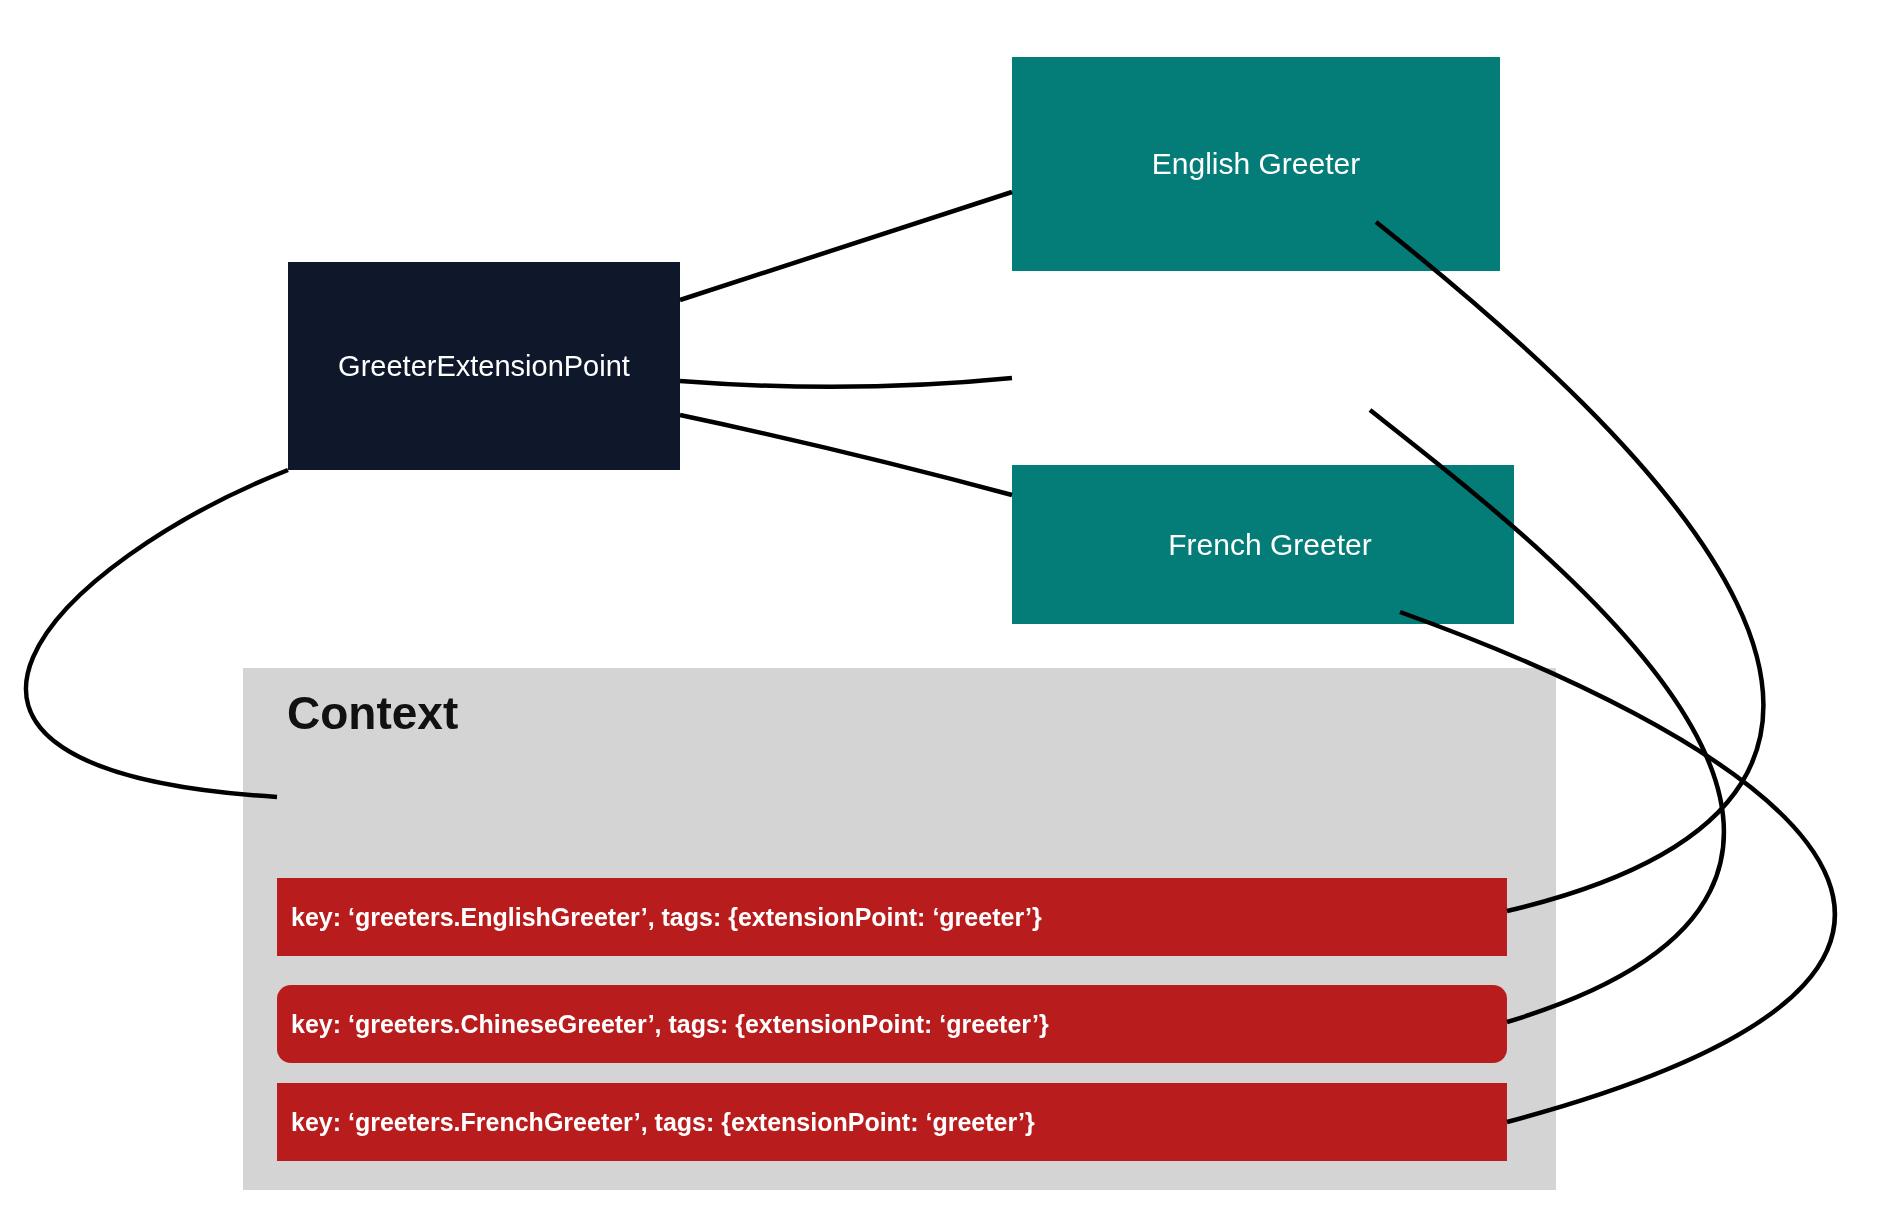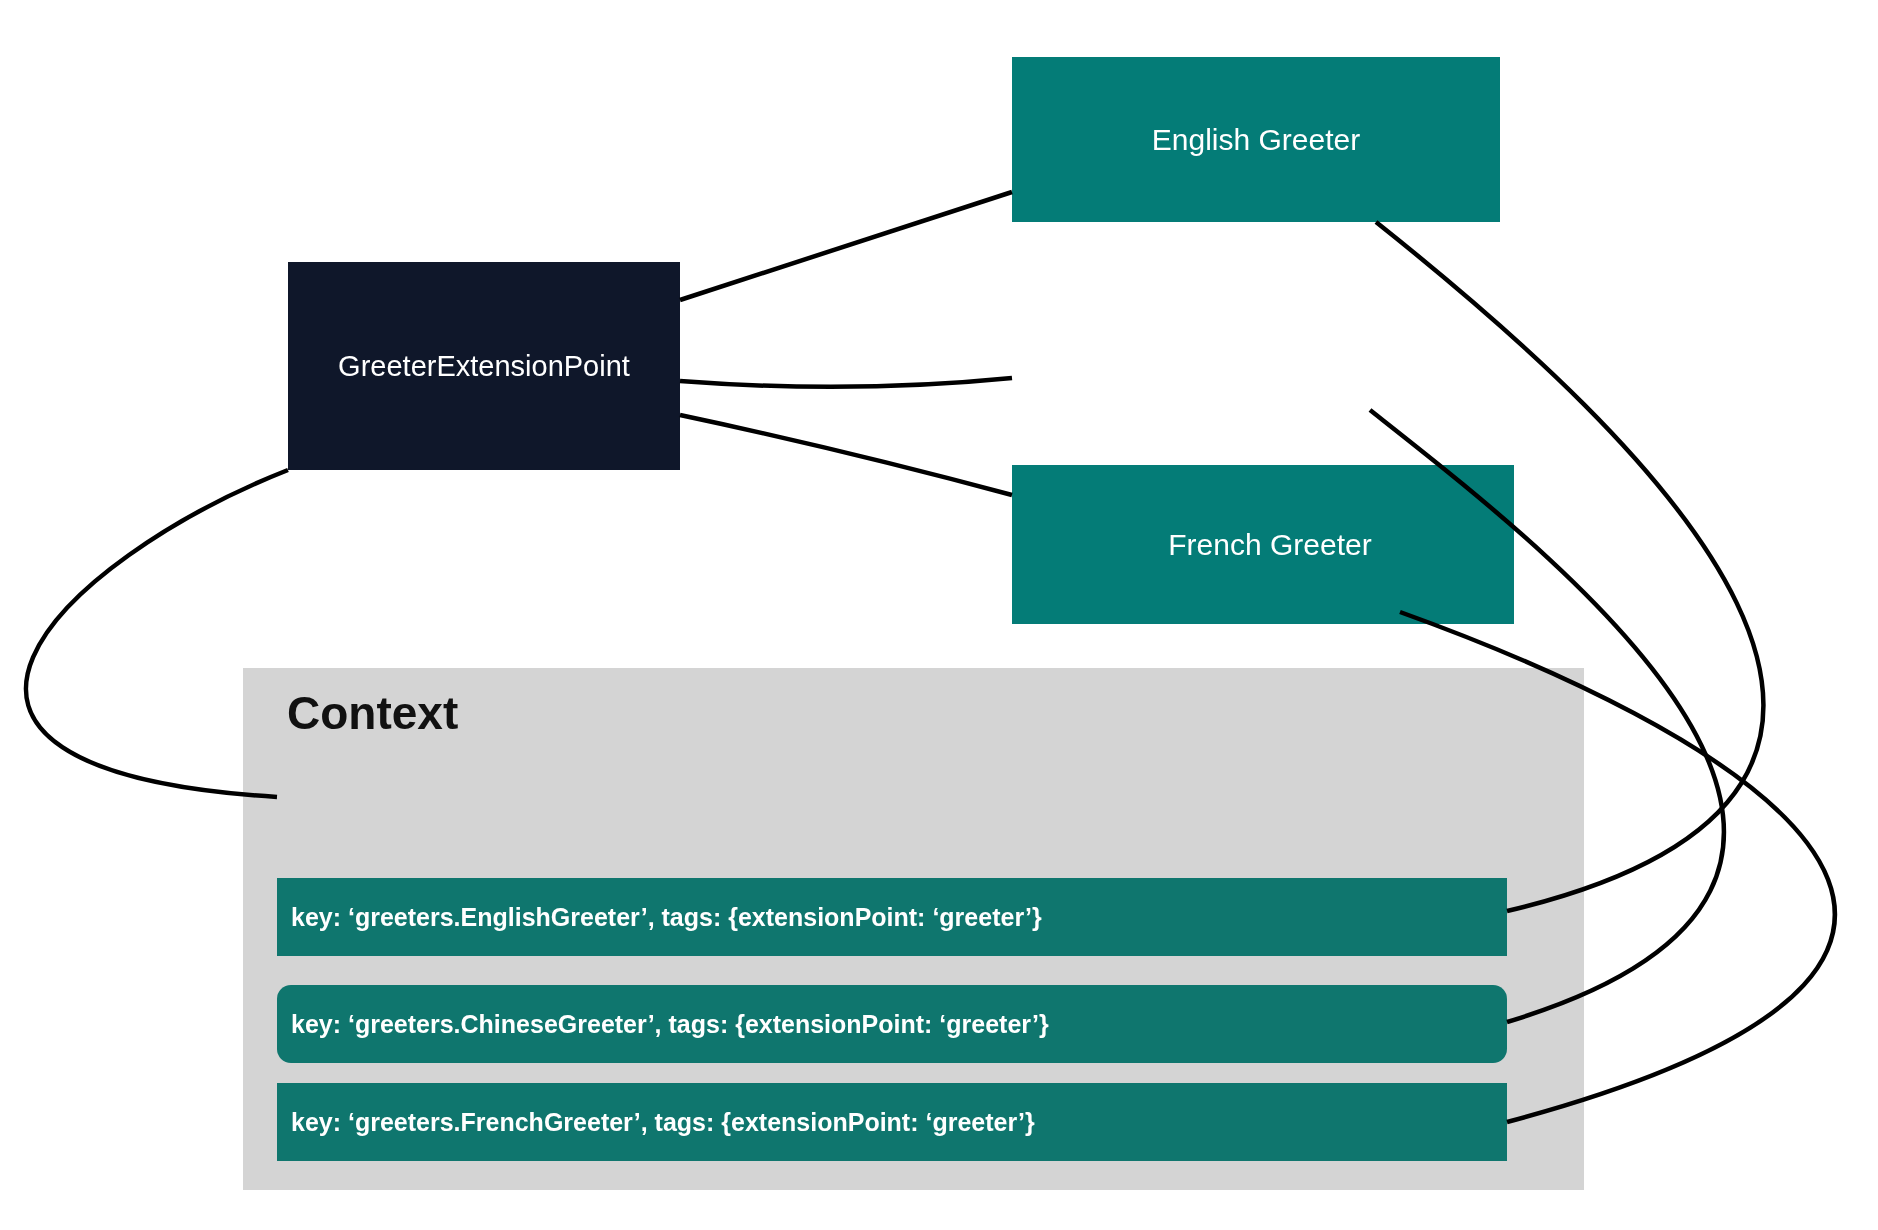--- a/index.html
+++ b/index.html
@@ -22,28 +22,27 @@
   #ext-point {
     left: 288px; top: 262px; width: 392px; height: 208px;
     background: #0f172a;
     font-size: 29px;
   }
   .greeter {
     left: 1012px; width: 488px;
     background: #047c77;
     font-size: 30px;
   }
-  #greeter-english { top: 57px;  height: 165px; }
+  #greeter-english { top: 57px;  height: 214px; }
   #greeter-chinese { top: 262px; height: 148px; }
   #greeter-french  { top: 465px; height: 159px; padding-left: 14px; }
   #context-box {
     position: absolute;
     left: 243px; top: 668px; width: 1313px; height: 522px;
     background: #d4d4d4;
-    padding-left: 28px;
   }
   #context-title {
     position: absolute;
     left: 44px; top: 18px;
     font-size: 46px;
     font-weight: 700;
     color: #111111;
   }
   .ctx-bar {
     position: absolute;
@@ -51,21 +50,21 @@
     display: flex;
     align-items: center;
     padding-left: 14px;
     box-sizing: border-box;
     color: #ffffff;
     font-size: 25px;
     font-weight: 700;
     white-space: nowrap;
   }
   .ctx-bar.navy    { background: #14507e; }
-  .ctx-bar.magenta { background: #0f766e; }
+  .ctx-bar.magenta { background: #b91c1c; }
   #ctx-bar-0 { top: 104px; }
   #ctx-bar-1 { top: 210px; }
   #ctx-bar-2 { top: 317px; border-radius: 14px; }
   #ctx-bar-3 { top: 415px; }
   #connector-layer {
     position: absolute;
     left: 0; top: 0;
     width: 1878px; height: 1230px;
     pointer-events: none;
   }

